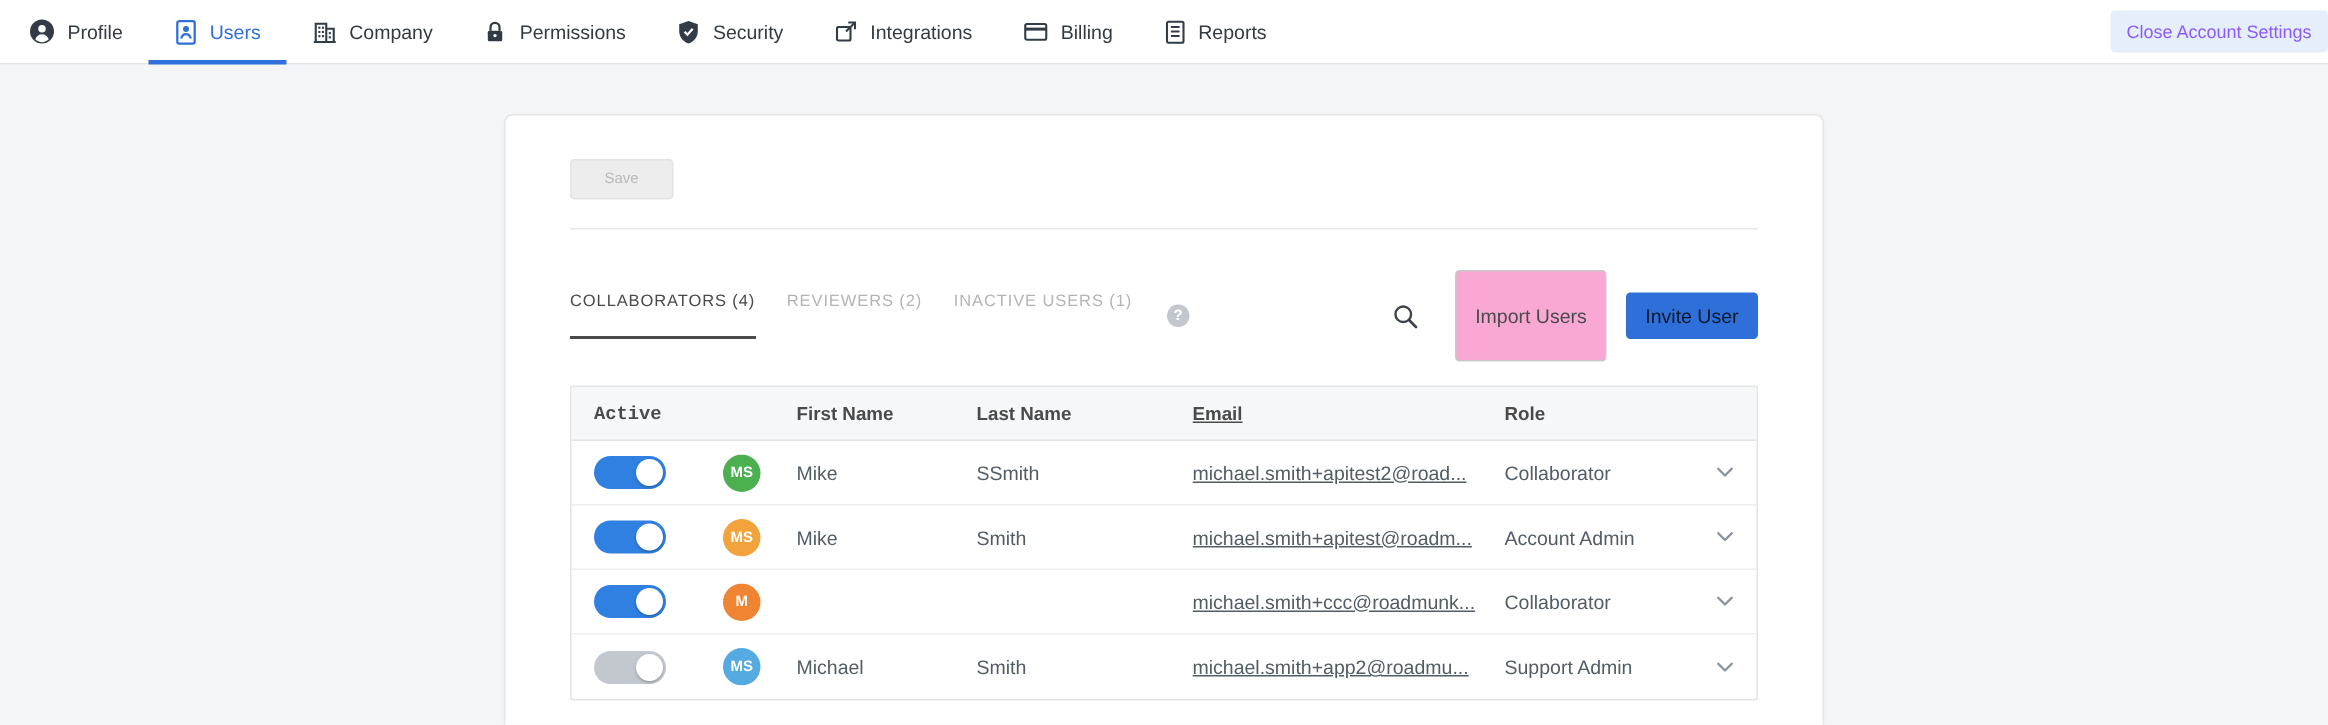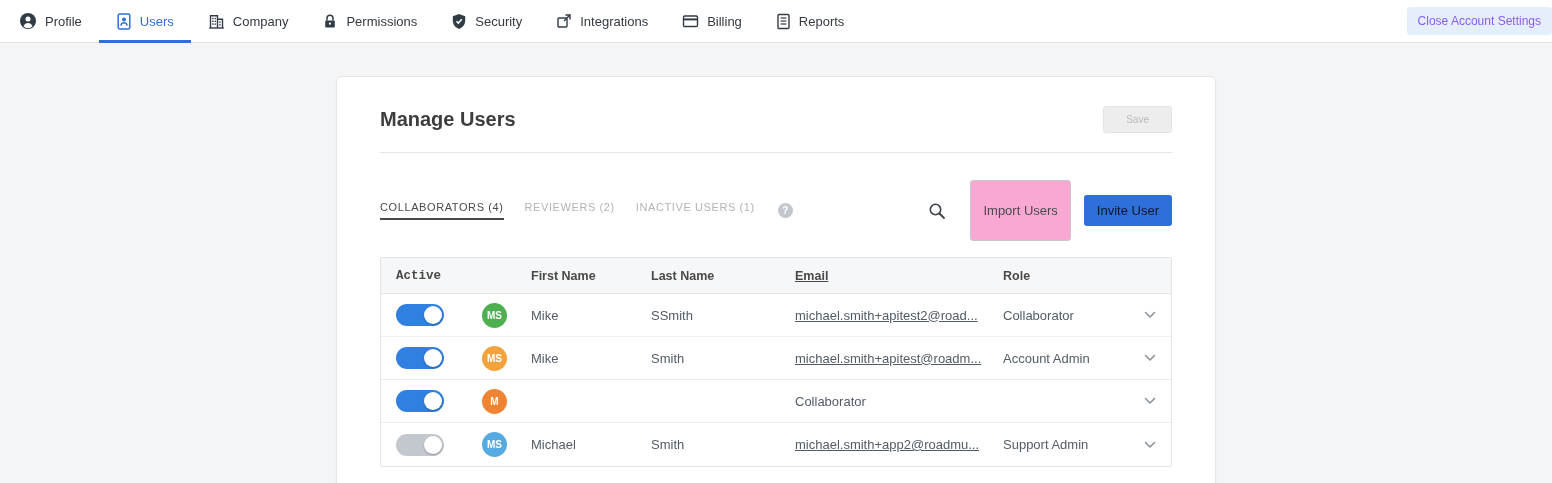--- a/index.html
+++ b/index.html
@@ -85,21 +85,21 @@
   .toolbar {
     display: flex;
     align-items: center;
     padding: 27px 0 16px;
   }
   .tab {
     font-size: 11px;
     letter-spacing: .6px;
     color: #b4b4b4;
     margin-right: 21px;
-    padding-bottom: 5px;
+    padding-bottom: 17px;
     border-bottom: 2px solid transparent;
     cursor: pointer;
     white-space: nowrap;
   }
   .tab.active { color: #4a4a4a; border-bottom-color: #4a4a4a; }
   .help-icon {
     width: 15px; height: 15px;
     border-radius: 50%;
     background: #c2c7ce;
     color: #ffffff;
@@ -303,21 +303,20 @@
   </div>
 
   <div class="nav-spacer"></div>
 
   <button class="close-btn">Close Account Settings</button>
 </div>
 
 <div class="card">
 
   <div class="card-header">
-    <h1 class="page-title">Manage Users</h1>
     <button class="save-btn" disabled="">Save</button>
   </div>
 
   <div class="toolbar">
     <span class="tab active">COLLABORATORS (4)</span>
     <span class="tab">REVIEWERS (2)</span>
     <span class="tab">INACTIVE USERS (1)</span>
     <span class="help-icon">?</span>
 
     <button class="search-btn">
@@ -378,20 +377,21 @@
 
   <div class="row">
     <div class="cell col-active">
       <div class="toggle on">
         <div class="knob"></div>
       </div>
       <div class="avatar" style="background: rgb(239, 132, 50);">M</div>
     </div>
     <div class="cell col-first"></div>
     <div class="cell col-last"></div>
+    <div class="cell col-email">michael.smith+ccc@roadmunk...</div>
     <div class="cell col-role">Collaborator</div>
     <div class="cell col-chevron">
       <svg width="12" height="8" viewBox="0 0 12 8">
         <polyline points="1.5,1.5 6,6 10.5,1.5" fill="none" stroke="#8b939c" stroke-width="1.6" stroke-linecap="round" stroke-linejoin="round"></polyline>
       </svg>
     </div>
   </div>
 
   <div class="row">
     <div class="cell col-active">

